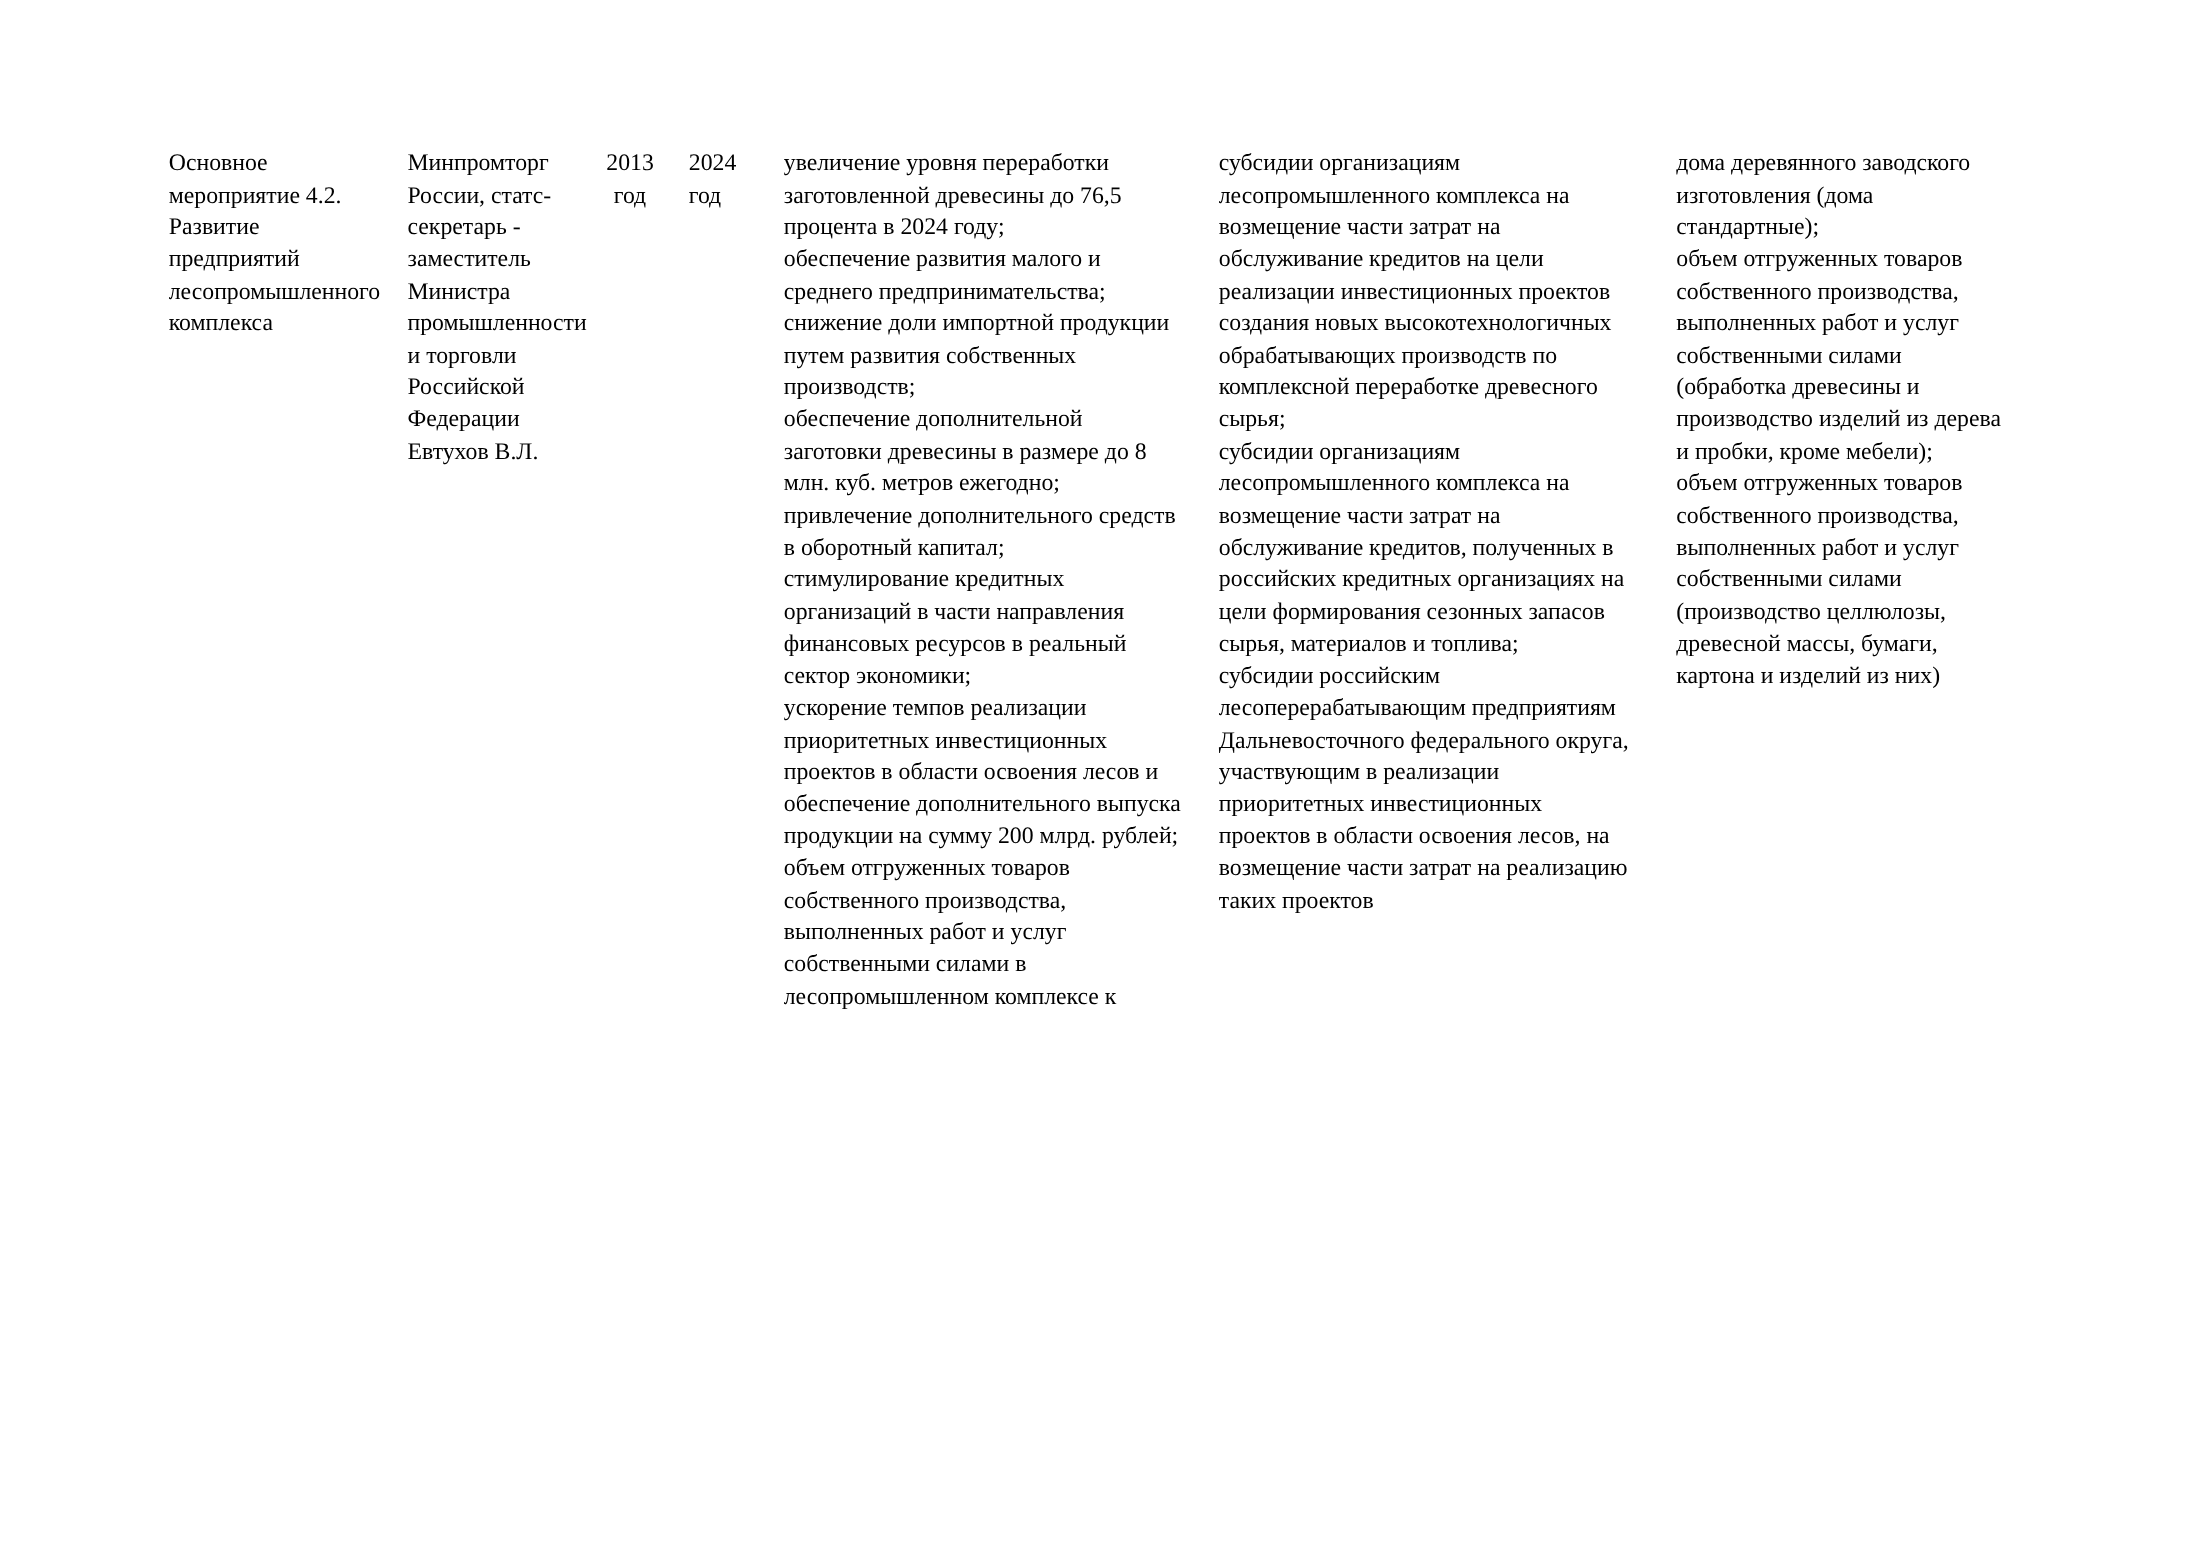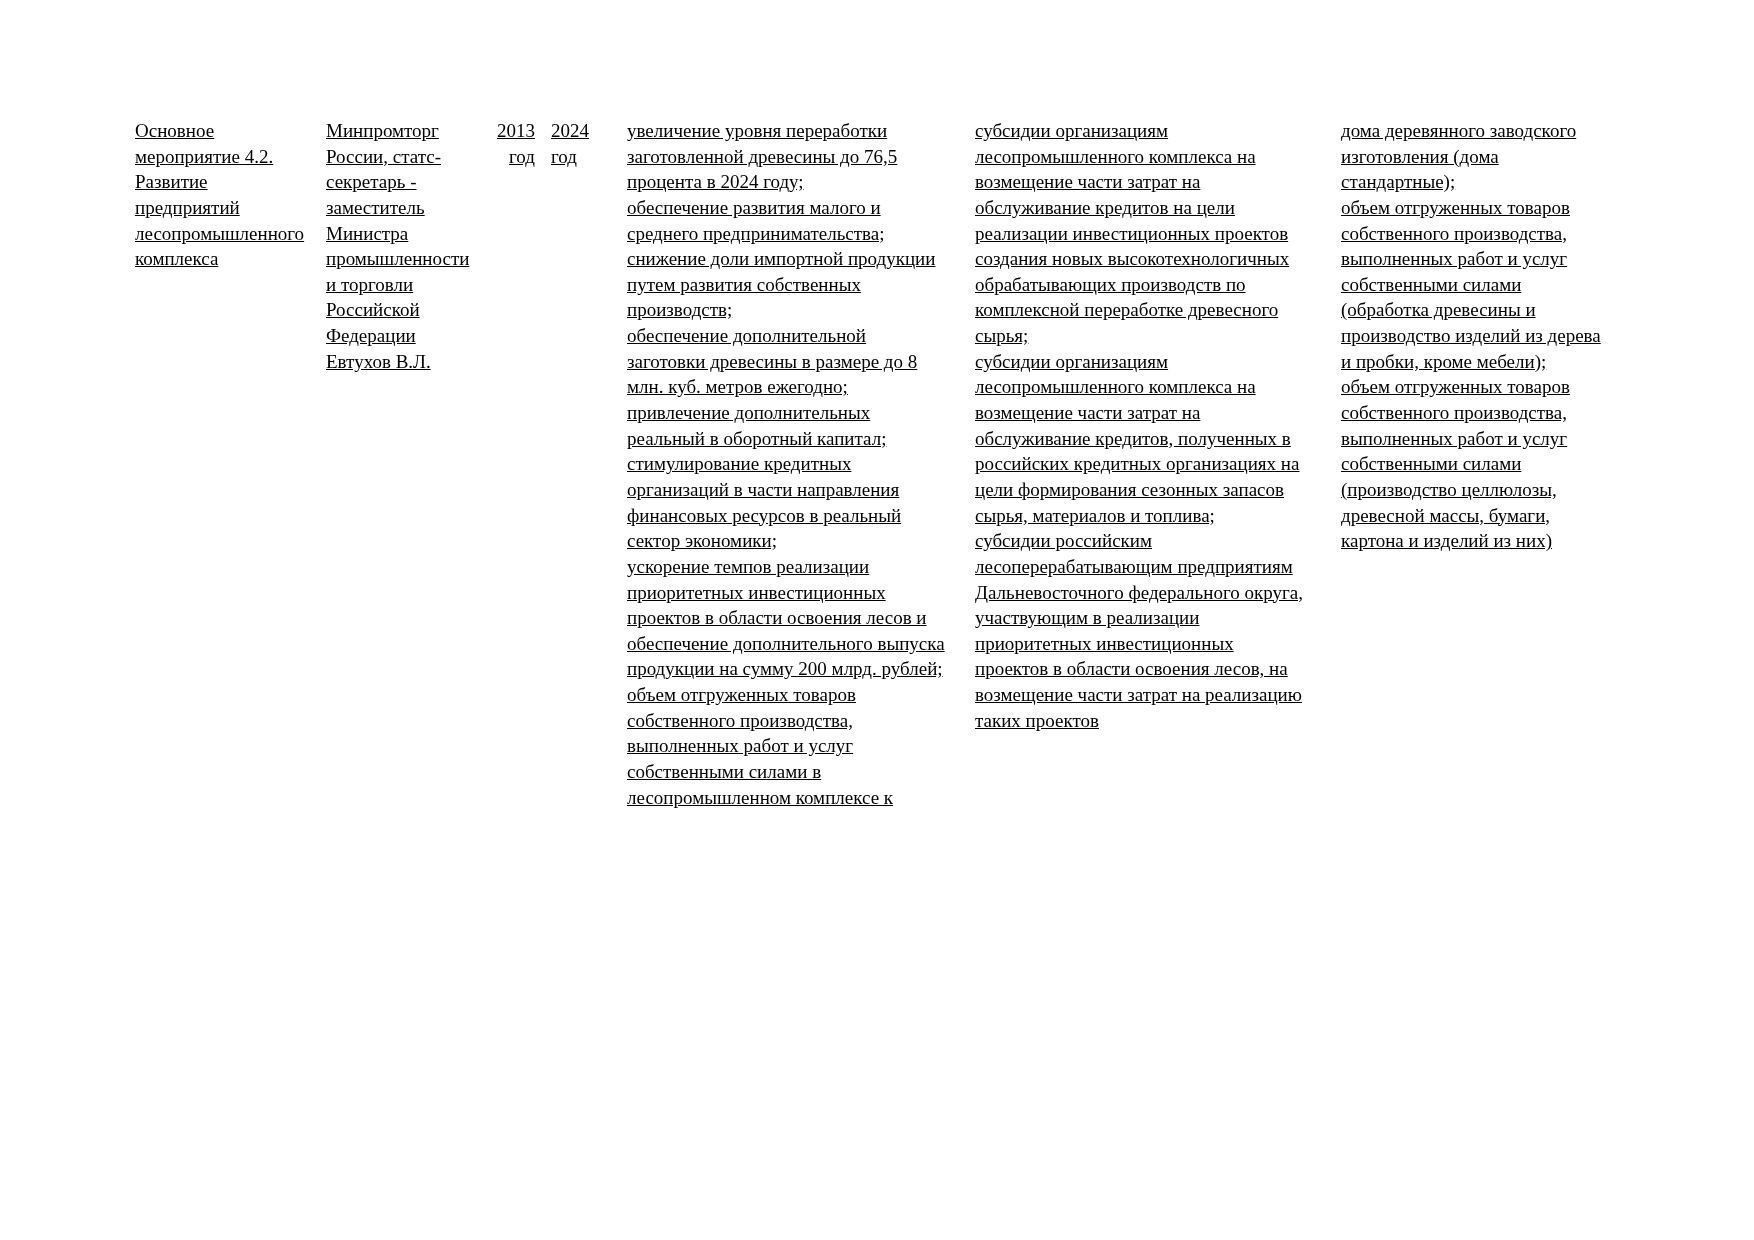--- a/index.html
+++ b/index.html
@@ -25,29 +25,28 @@
     left: 135px;
     display: flex;
     flex-direction: row;
     align-items: flex-start;
   }
   .cell {
     box-sizing: border-box;
     overflow-wrap: break-word;
     word-break: break-word;
     text-align: left;
-    text-decoration: underline;
   }
   .cell .line-item {
     margin: 0;
     padding: 0;
   }
   .c1 { width: 175px; margin-right: 16px; }
   .c2 { width: 146px; margin-right: 1px; }
-  .c3 { width: 62px;  margin-right: 16px; text-align: right; }
+  .c3 { width: 62px;  margin-right: 16px; text-align: center; }
   .c4 { width: 62px;  margin-right: 14px; text-align: left; }
   .c5 { width: 320px; margin-right: 28px; }
   .c6 { width: 334px; }
   .c7 { width: 263px; margin-left: 32px; }
 </style>
 </head>
 <body>
 
 <div class="page">
   <div class="table-row">
@@ -61,21 +60,21 @@
         <div class="line-item">2013 год</div>
       </div>
     <div class="cell c4">
         <div class="line-item">2024 год</div>
       </div>
     <div class="cell c5">
         <div class="line-item">увеличение уровня переработки заготовленной древесины до 76,5 процента в 2024 году;</div>
         <div class="line-item">обеспечение развития малого и среднего предпринимательства;</div>
         <div class="line-item">снижение доли импортной продукции путем развития собственных производств;</div>
         <div class="line-item">обеспечение дополнительной заготовки древесины в размере до 8 млн. куб. метров ежегодно;</div>
-        <div class="line-item">привлечение дополнительных реальный в оборотный капитал;</div>
+        <div class="line-item">привлечение дополнительного средств в оборотный капитал;</div>
         <div class="line-item">стимулирование кредитных организаций в части направления финансовых ресурсов в реальный сектор экономики;</div>
         <div class="line-item">ускорение темпов реализации приоритетных инвестиционных проектов в области освоения лесов и обеспечение дополнительного выпуска продукции на сумму 200 млрд. рублей;</div>
         <div class="line-item">объем отгруженных товаров собственного производства, выполненных работ и услуг собственными силами в лесопромышленном комплексе к</div>
       </div>
     <div class="cell c6">
         <div class="line-item">субсидии организациям лесопромышленного комплекса на возмещение части затрат на обслуживание кредитов на цели реализации инвестиционных проектов создания новых высокотехнологичных обрабатывающих производств по комплексной переработке древесного сырья;</div>
         <div class="line-item">субсидии организациям лесопромышленного комплекса на возмещение части затрат на обслуживание кредитов, полученных в российских кредитных организациях на цели формирования сезонных запасов сырья, материалов и топлива;</div>
         <div class="line-item">субсидии российским лесоперерабатывающим предприятиям Дальневосточного федерального округа, участвующим в реализации приоритетных инвестиционных проектов в области освоения лесов, на возмещение части затрат на реализацию таких проектов</div>
       </div>
     <div class="cell c7">

